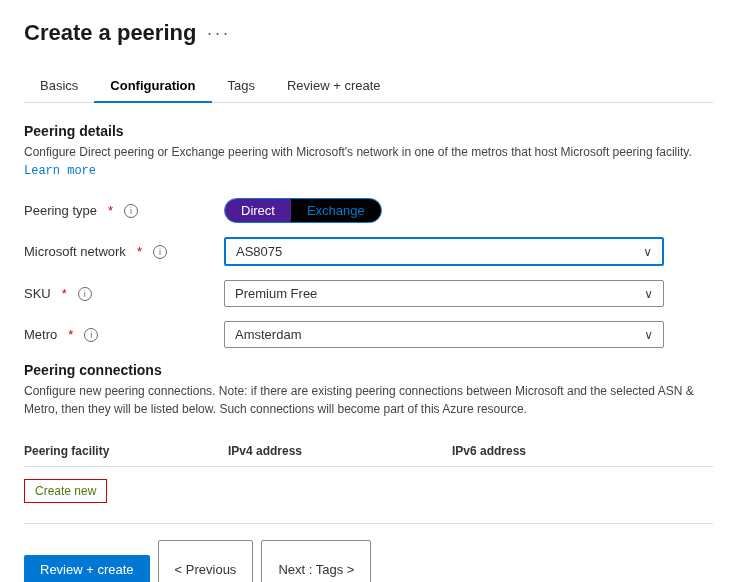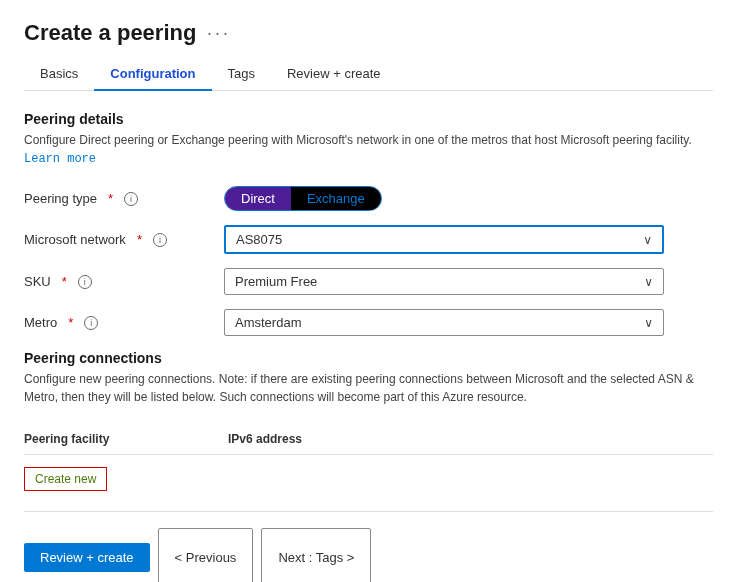--- a/index.html
+++ b/index.html
@@ -13,21 +13,21 @@
     }
 
     .page-container {
       padding: 20px 24px;
     }
 
     .page-header {
       display: flex;
       align-items: center;
       gap: 10px;
-      margin-bottom: 12px;
+      margin-bottom: 24px;
     }
 
     .page-title {
       font-size: 22px;
       font-weight: 600;
       color: #1a1a1a;
     }
 
     .more-icon {
       color: #666;
@@ -48,21 +48,21 @@
       padding: 8px 16px;
       cursor: pointer;
       font-size: 13px;
       color: #333;
       border-bottom: 2px solid transparent;
       margin-bottom: -1px;
       white-space: nowrap;
     }
 
     .tab.active {
-      color: #1d4ed8;
+      color: #000000;
       border-bottom: 2px solid #0078d4;
       font-weight: 600;
     }
 
     
     .section-title {
       font-size: 14px;
       font-weight: 600;
       margin-bottom: 4px;
       color: #1a1a1a;
@@ -307,20 +307,21 @@
       </div>
     </div>
   </div>
 
   <div class="connections-section">
     <div class="section-title">Peering connections</div>
     <div class="section-desc">Configure new peering connections. Note: if there are existing peering connections between Microsoft and the selected ASN &amp; Metro, then they will be listed below. Such connections will become part of this Azure resource.</div>
 
     <div class="connections-header-row">
       <div class="col-header col-facility">Peering facility</div>
+      <div class="col-header col-ipv4">IPv4 address</div>
       <div class="col-header col-ipv6">IPv6 address</div>
     </div>
 
     <button class="create-new-btn">Create new</button>
   </div>
 
   <hr class="divider">
 
   <div class="bottom-bar">
     <button class="btn-primary">Review + create</button>

